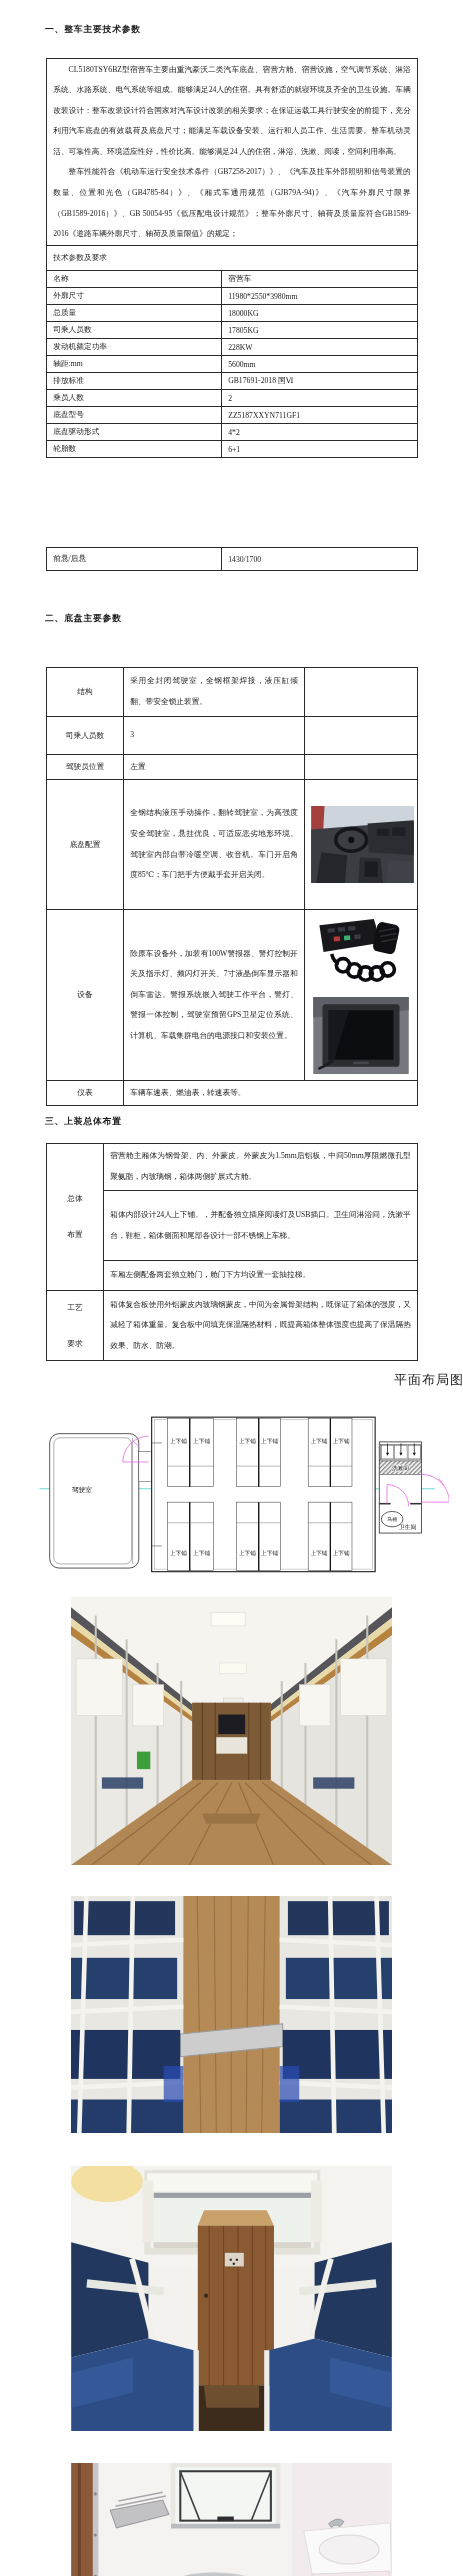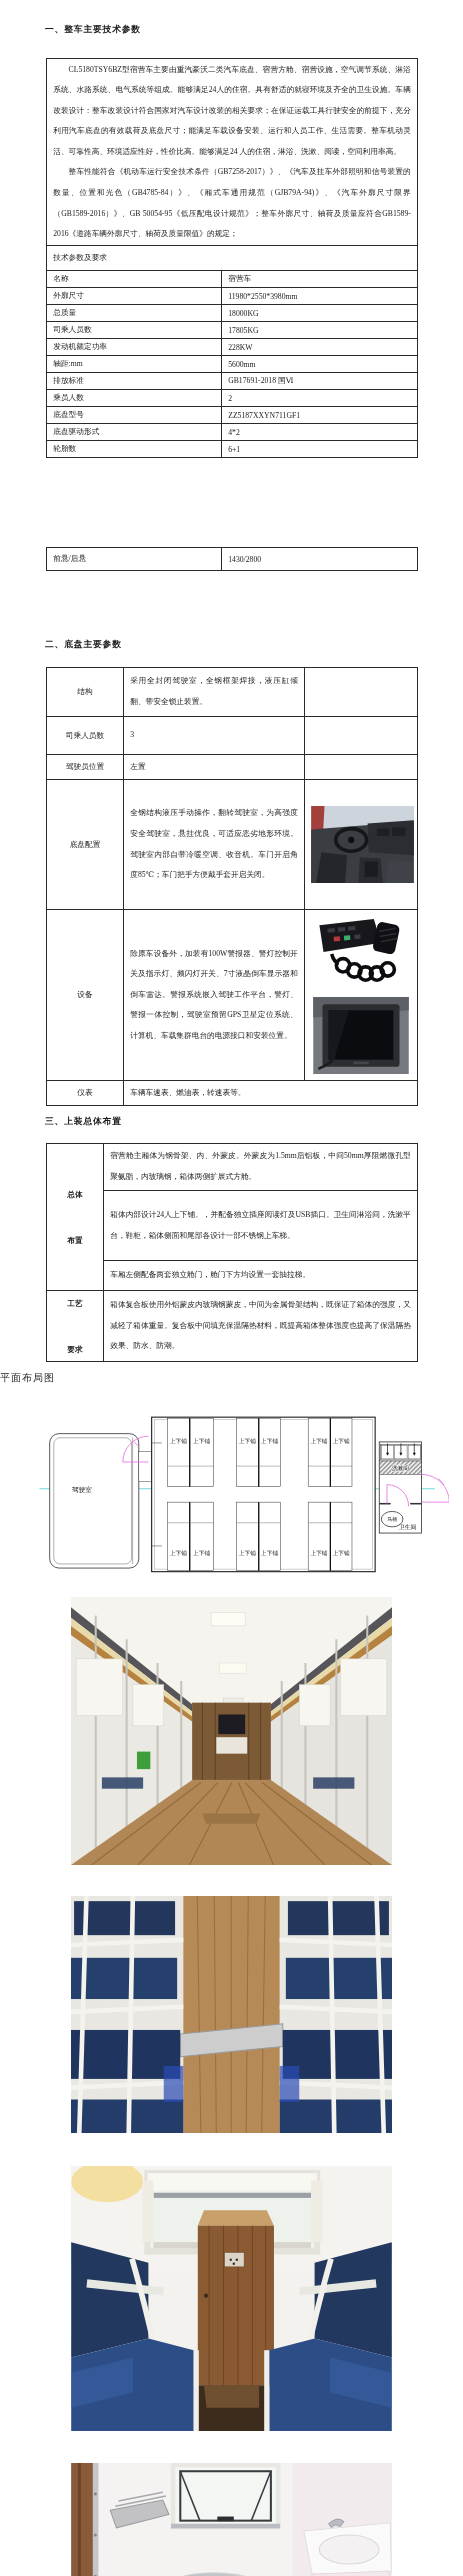--- a/index.html
+++ b/index.html
@@ -7,23 +7,23 @@
         font-family:"Liberation Serif","DejaVu Serif",serif;color:#1c1c1c;}
   .sec{position:absolute;left:45px;font-size:8.8px;font-weight:bold;margin:0;letter-spacing:0.8px;}
   table.tbl{position:absolute;left:46px;width:372px;border-collapse:collapse;table-layout:fixed;
             font-size:7.7px;border:1px solid #2a2a2a;background:#fff;}
   table.tbl td{border:0.5px solid #2a2a2a;padding:0.5px 6.2px;vertical-align:middle;overflow:hidden;}
   td.intro{padding:6.2px 12.4px;margin-left:36px;}
   .para{margin:0;text-indent:2em;line-height:20.6px;text-align:justify;}
   tr.hdr td{height:23px;}
   .lb{text-align:center;}
   .tx{line-height:20.6px;padding:2.1px 7.2px;text-align:justify;}
-  .pre{white-space:pre-line;line-height:23px;font-weight:bold;}
+  .pre{white-space:pre-line;line-height:18px;}
   .imgcell{text-align:center;vertical-align:middle;padding:2.1px;}
-  .plan-title{position:absolute;left:0;width:464px;text-align:left;font-size:10px;letter-spacing:1px;}
+  .plan-title{position:absolute;left:0;width:464px;text-align:right;font-size:13px;letter-spacing:1px;}
   .absblock{position:absolute;}
   .photo{position:absolute;left:71px;}
   svg{display:block;}
 </style>
 </head>
 <body>
 
 <div id="page">
 
   <h2 class="sec" style="top:24px">一、整车主要技术参数</h2>
@@ -91,26 +91,26 @@
   </table>
 
   <table class="tbl" style="top:547px">
     <colgroup>
         <col style="width:175px">
         <col>
       </colgroup>
     <tbody>
       <tr style="height:23px">
           <td>前悬/后悬</td>
-          <td>1430/2800</td>
+          <td>1430/1700</td>
         </tr>
     </tbody>
   </table>
 
-  <h2 class="sec" style="top:639px">二、底盘主要参数</h2>
+  <h2 class="sec" style="top:613px">二、底盘主要参数</h2>
 
   <table class="tbl" style="top:667px">
     <colgroup>
         <col style="width:77px">
         <col style="width:181px">
         <col>
       </colgroup>
     <tbody>
       <tr style="height:49px">
         <td class="lb">结构</td>

